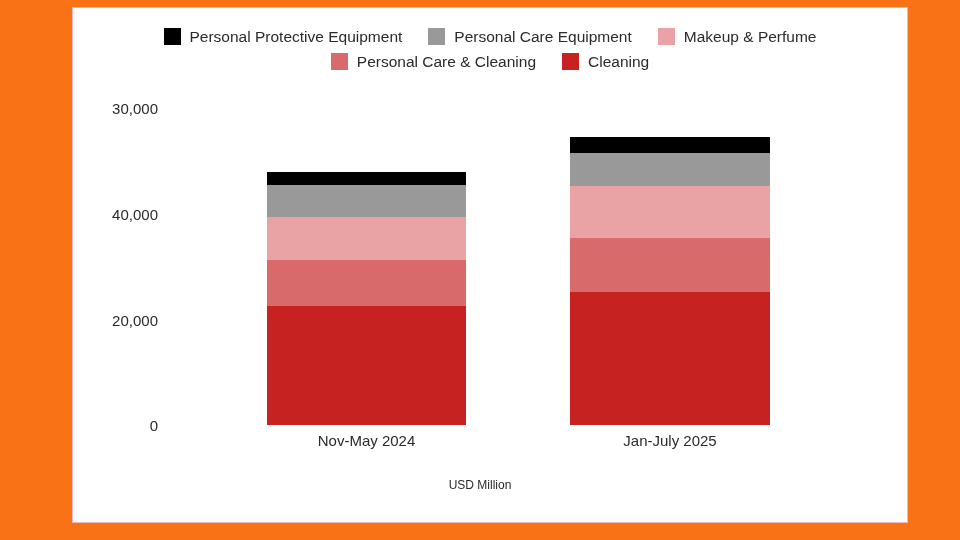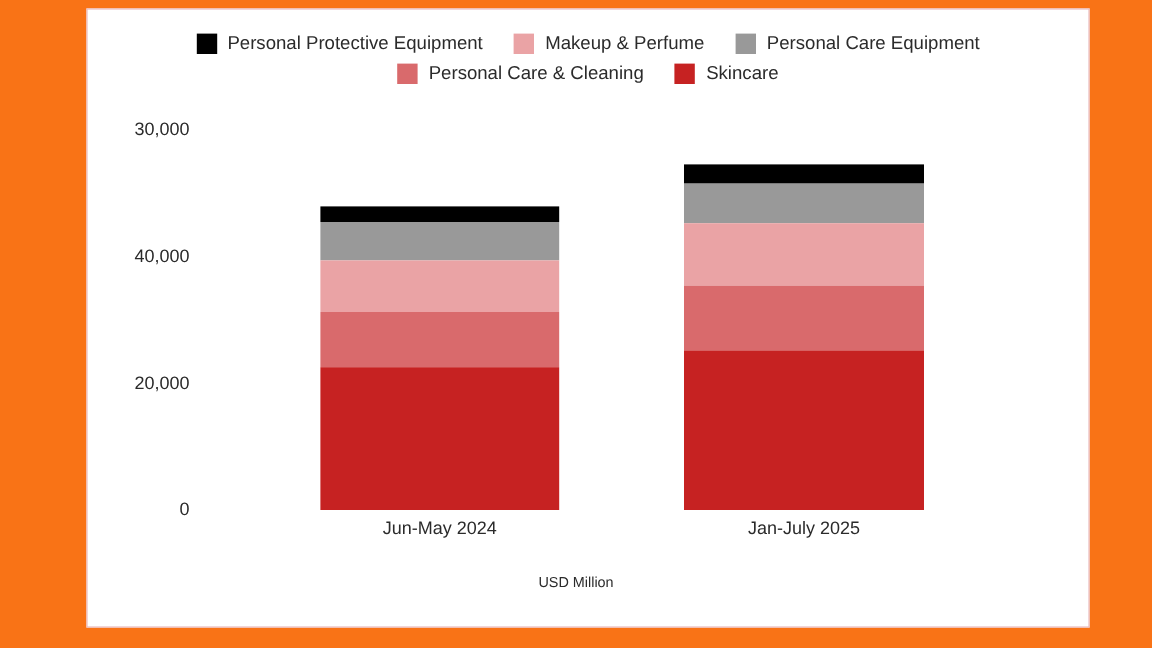--- a/index.html
+++ b/index.html
@@ -99,37 +99,37 @@
   <div id="frame"></div>
 
   <div id="legend">
 
     <div class="legend-row row1">
       <div class="legend-item">
         <span class="legend-swatch" style="background:#000000"></span>
         <span class="legend-label">Personal Protective Equipment</span>
       </div>
       <div class="legend-item">
+        <span class="legend-swatch" style="background:#999999"></span>
+        <span class="legend-label">Personal Care Equipment</span>
+      </div>
+      <div class="legend-item">
         <span class="legend-swatch" style="background:#eaa3a5"></span>
         <span class="legend-label">Makeup &amp; Perfume</span>
-      </div>
-      <div class="legend-item">
-        <span class="legend-swatch" style="background:#999999"></span>
-        <span class="legend-label">Personal Care Equipment</span>
       </div>
     </div>
 
     <div class="legend-row row2">
       <div class="legend-item">
         <span class="legend-swatch" style="background:#d96a6c"></span>
         <span class="legend-label">Personal Care &amp; Cleaning</span>
       </div>
       <div class="legend-item">
         <span class="legend-swatch" style="background:#c62222"></span>
-        <span class="legend-label">Skincare</span>
+        <span class="legend-label">Cleaning</span>
       </div>
     </div>
 
   </div>
 
   <div id="plot">
 
     <div class="ytick" style="top:104px">30,000</div>
     <div class="ytick" style="top:210px">40,000</div>
     <div class="ytick" style="top:316px">20,000</div>
@@ -144,19 +144,19 @@
     </div>
 
     <div class="bar" id="bar-2025" style="left:570px; width:200px;">
       <span class="seg" style="height: 133.1px; background: rgb(198, 34, 34);"></span>
       <span class="seg" style="height: 53.9px; background: rgb(217, 106, 108);"></span>
       <span class="seg" style="height: 51.8px; background: rgb(234, 163, 165);"></span>
       <span class="seg" style="height: 33.3px; background: rgb(153, 153, 153);"></span>
       <span class="seg" style="height: 15.8px; background: rgb(0, 0, 0);"></span>
     </div>
 
-    <div class="catlabel" style="left:267px; width:199px;">Jun-May 2024</div>
+    <div class="catlabel" style="left:267px; width:199px;">Nov-May 2024</div>
     <div class="catlabel" style="left:570px; width:200px;">Jan-July 2025</div>
 
     <div id="axis-caption">USD Million</div>
 
   </div>
 </div>
 
 </body></html>

